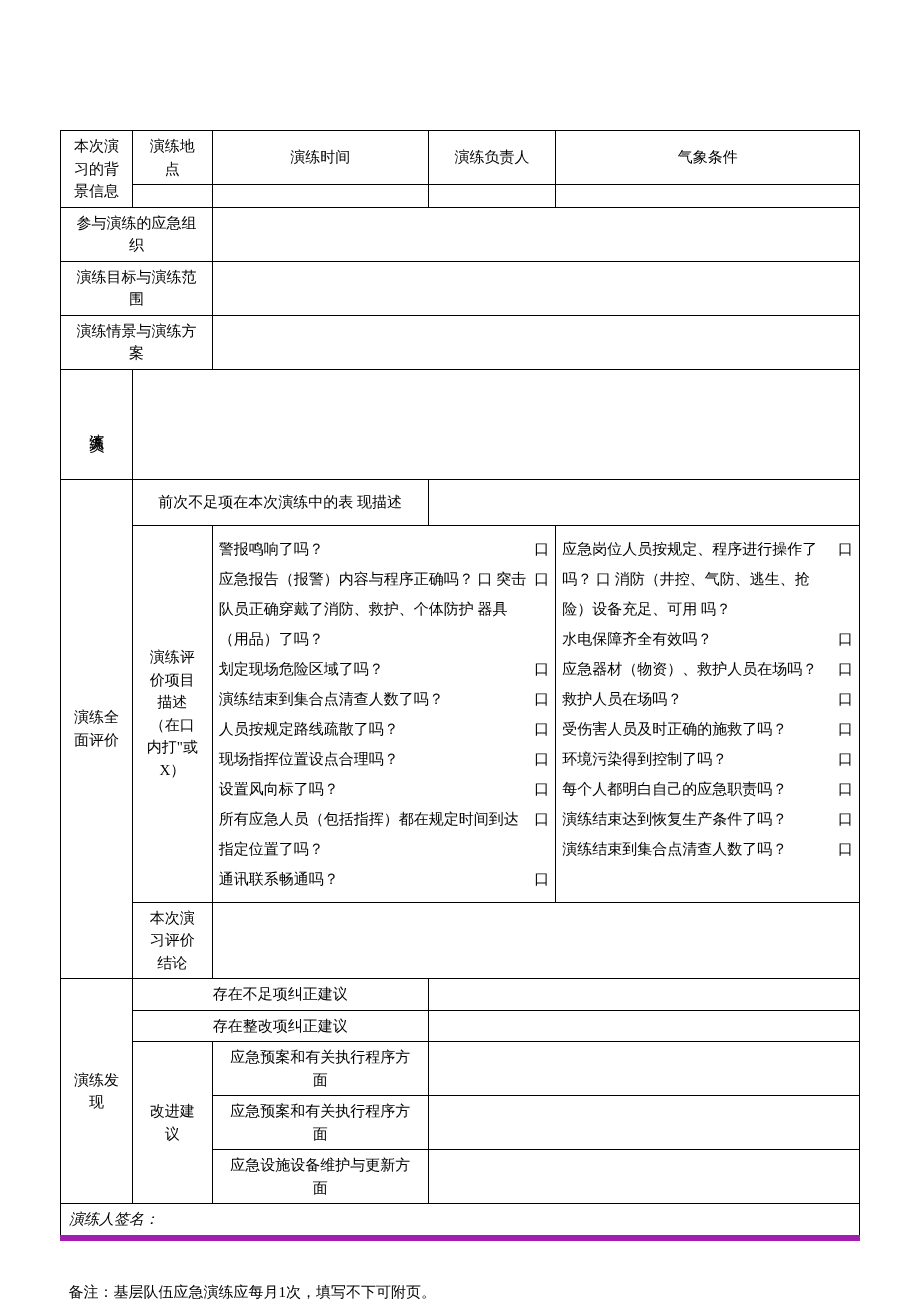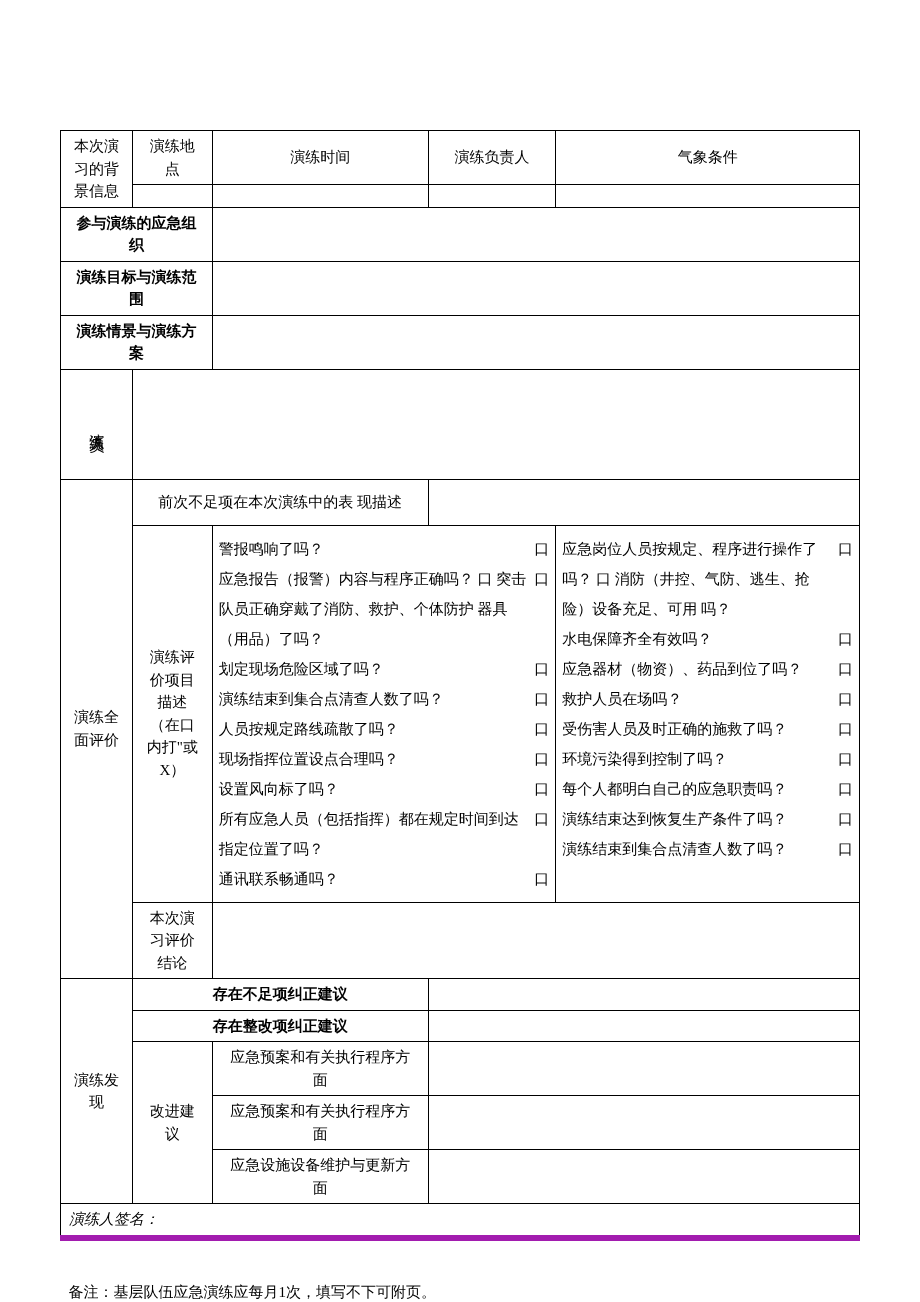--- a/index.html
+++ b/index.html
@@ -22,21 +22,21 @@
       text-align: center;
       font-size: 15px;
       line-height: 1.5;
     }
     .vtext {
       writing-mode: vertical-rl;
       text-orientation: upright;
       letter-spacing: 2px;
     }
     .tall { height: 110px; }
-    .row-h { height: 28px; font-weight: bold; }
+    .row-h { height: 28px; }
     .row-hh { height: 22px; }
     .checklist {
       text-align: left;
       vertical-align: top;
       padding: 8px 6px;
       line-height: 2;
       font-size: 15px;
     }
     .checklist .line {
       display: flex;
@@ -148,21 +148,21 @@
     <td class="checklist" id="checklist-right">
           <div class="line">
             <span>应急岗位人员按规定、程序进行操作了吗？ 口 消防（井控、气防、逃生、抢险）设备充足、可用 吗？</span>
             <span class="box">口</span>
           </div>
           <div class="line">
             <span>水电保障齐全有效吗？</span>
             <span class="box">口</span>
           </div>
           <div class="line">
-            <span>应急器材（物资）、药品到位了吗？</span>
+            <span>应急器材（物资）、救护人员在场吗？</span>
             <span class="box">口</span>
           </div>
           <div class="line">
             <span>救护人员在场吗？</span>
             <span class="box">口</span>
           </div>
           <div class="line">
             <span>受伤害人员及时正确的施救了吗？</span>
             <span class="box">口</span>
           </div>

